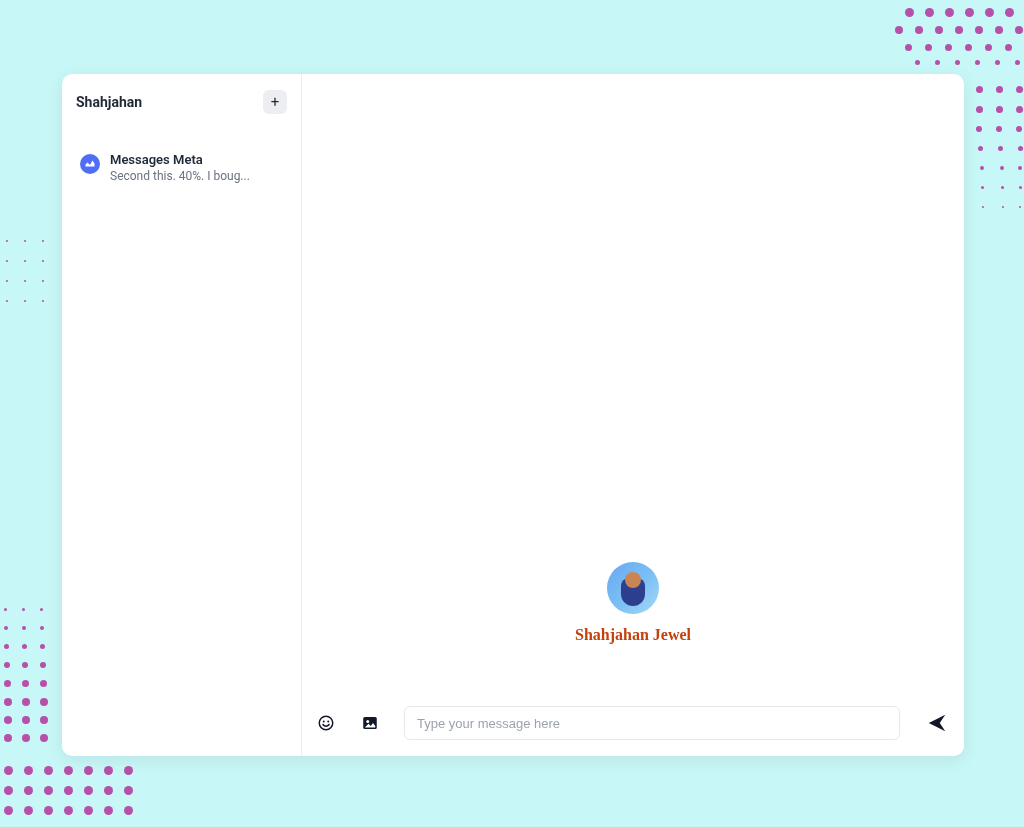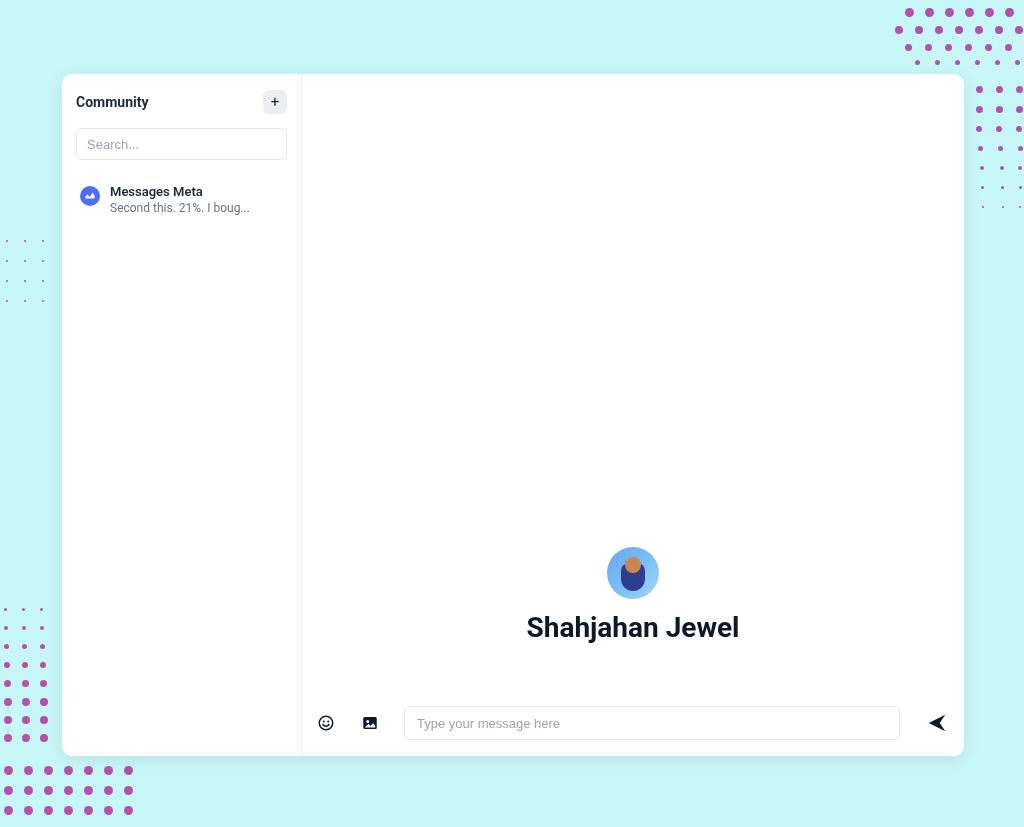--- a/index.html
+++ b/index.html
@@ -75,21 +75,21 @@
     position: relative;
   }
   .peer-avatar::before{
     content:""; position:absolute; left:50%; top:58%; transform:translate(-50%,-50%);
     width:24px; height:28px; background:#2d3e8f; border-radius:8px 8px 12px 12px;
   }
   .peer-avatar::after{
     content:""; position:absolute; left:50%; top:34%; transform:translate(-50%,-50%);
     width:16px; height:16px; background:#c98654; border-radius:50%;
   }
-  .peer-name { font-size: 28px; font-weight: 700; color: #0f172a; margin-bottom: 14px; }
+  .peer-name { font-size: 16px; font-weight: 700; color: #c2410c; margin-bottom: 14px; font-family: Liberation Serif, serif; }
   .peer-hint  { font-size: 14px; color: #4b5563; }
 
   .composer {
     display: flex; align-items: center; gap: 24px;
     padding: 12px 14px 16px 14px;
   }
   .comp-icon { width: 20px; height: 20px; display:flex; align-items:center; justify-content:center; cursor:pointer; }
   .comp-icon svg { width: 18px; height: 18px; fill:#111827; }
   .msg-input {
     flex:1; height: 34px;
@@ -211,34 +211,33 @@
   <span style="left:64px; top:806px; width:9px; height:9px;"></span>
   <span style="left:84px; top:806px; width:9px; height:9px;"></span>
   <span style="left:104px;top:806px; width:9px; height:9px;"></span>
   <span style="left:124px;top:806px; width:9px; height:9px;"></span>
 </div>
 
 <div class="app-card">
 
   <aside class="sidebar">
     <div class="sb-header">
-      <div class="sb-title">Community</div>
+      <div class="sb-title">Shahjahan</div>
       <div class="add-btn">+</div>
     </div>
-    <input class="search" type="text" placeholder="Search..." style="">
     <div class="conv-list">
       <div class="conv-item">
         <div class="conv-avatar">
           <svg viewBox="0 0 24 24">
               <path d="M3 13l4-4 5 5 5-9 4 6v6H3z"></path>
             </svg>
         </div>
         <div class="conv-text">
           <div class="conv-name">Messages Meta</div>
-          <div class="conv-preview">Second this. 21%. I boug...</div>
+          <div class="conv-preview">Second this. 40%. I boug...</div>
         </div>
       </div>
     </div>
   </aside>
 
   <section class="main">
     <div class="chat-body">
       <div class="peer-avatar"></div>
       <div class="peer-name">Shahjahan Jewel</div>
     </div>

